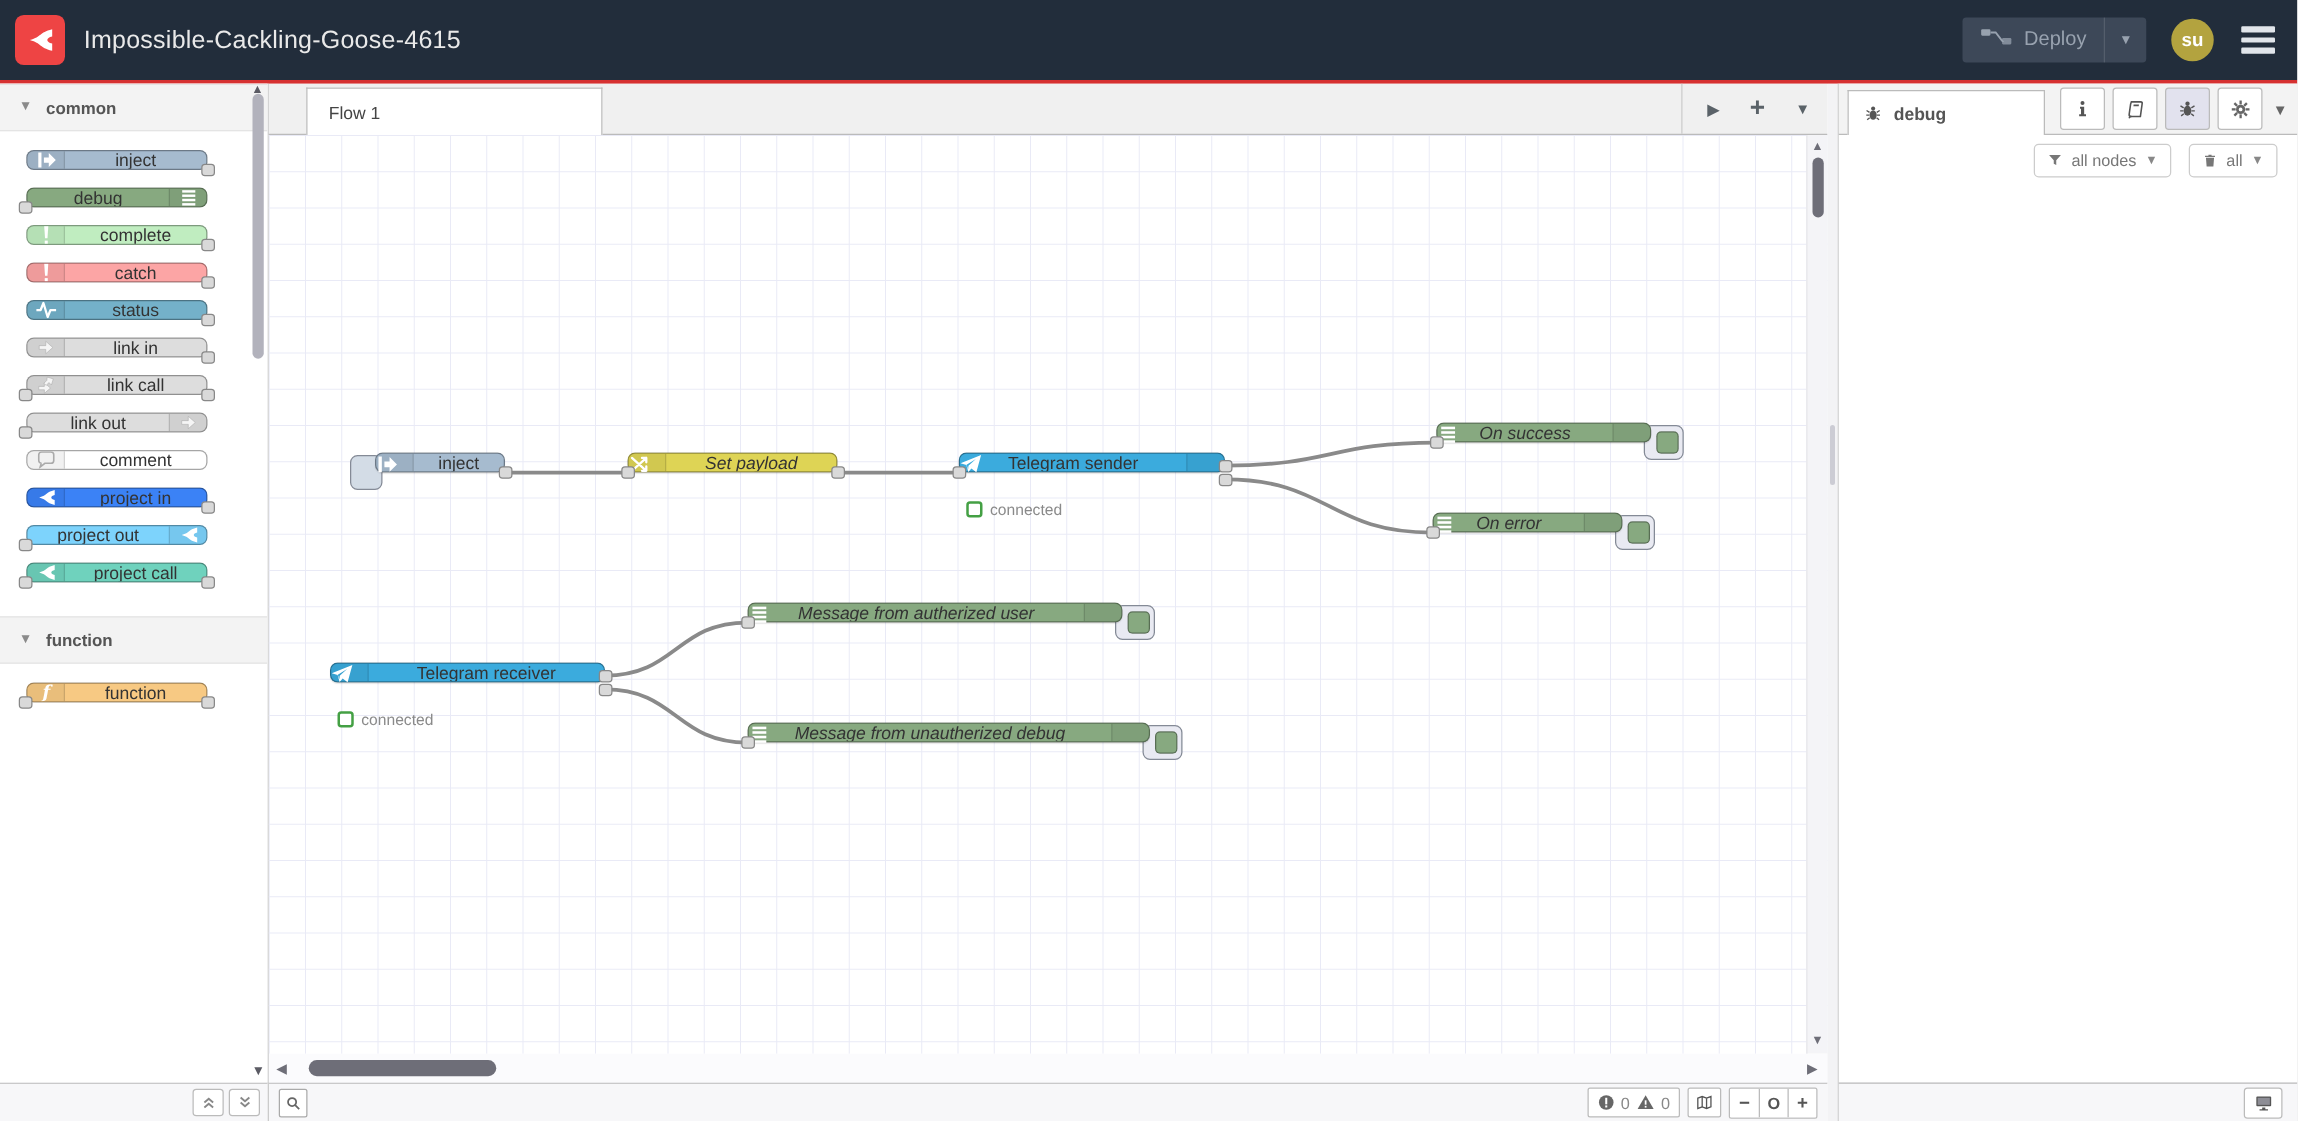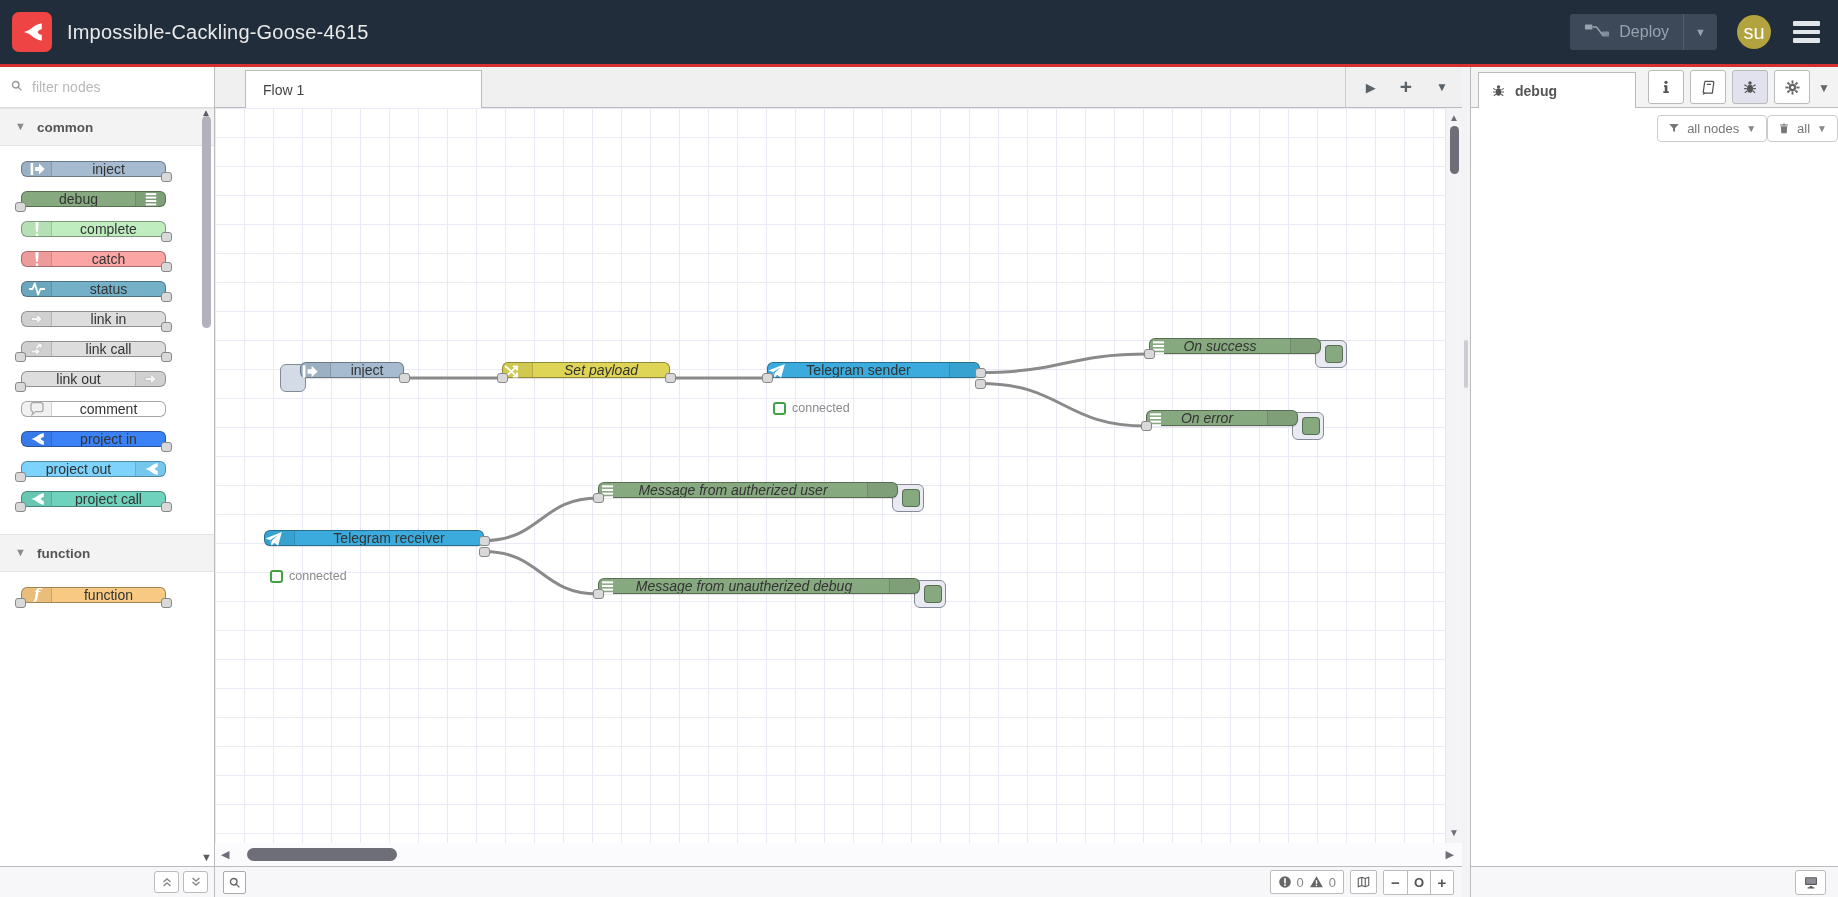--- a/index.html
+++ b/index.html
@@ -8,21 +8,21 @@
        font-family:"Liberation Sans",sans-serif;-webkit-font-smoothing:antialiased;}
 
   
   header{height:64px;background:#222d3b;display:flex;align-items:center;padding:0 18px 0 12px;}
   .logo{width:40px;height:40px;border-radius:7px;background:#ee4444;display:flex;align-items:center;justify-content:center;flex:none;cursor:pointer;}
   .app-title{color:#e9e9e9;font-size:20px;margin-left:15px;letter-spacing:.2px;white-space:nowrap;}
   .hspacer{flex:1;}
   .deploy{height:36px;background:#3d4858;border-radius:3px;display:flex;align-items:stretch;color:#98a2af;font-size:16px;cursor:default;}
   .dep-main{display:flex;align-items:center;gap:9px;padding:0 14px;}
   .dep-caret{display:flex;align-items:center;padding:0 11px;border-left:1px solid rgba(255,255,255,.12);font-size:11px;}
-  .avatar{width:34px;height:34px;border-radius:50%;background:#b3a33f;color:#fff;font-weight:normal;font-size:20px;
+  .avatar{width:34px;height:34px;border-radius:50%;background:#b3a33f;color:#fff;font-weight:bold;font-size:15px;
           display:flex;align-items:center;justify-content:center;margin-left:20px;cursor:pointer;}
   .burger{margin-left:22px;display:flex;flex-direction:column;gap:4px;cursor:pointer;}
   .burger i{display:block;width:27px;height:4.5px;background:#e1e5ea;border-radius:1px;}
   .redline{height:3px;background:#d63131;}
 
   
   .main{display:flex;height:830px;}
 
   
   .palette{width:215px;border-right:1px solid #bbb;background:#fff;display:flex;flex-direction:column;position:relative;}
@@ -69,21 +69,21 @@
     background-size:29px 29px;}
   .flow-layer{position:absolute;left:0;top:0;width:100%;height:100%;}
   .flow-layer svg{position:absolute;left:0;top:0;z-index:1;}
   .fnode{position:absolute;z-index:3;cursor:pointer;}
   .fnode .rnode{box-shadow:0 1px 1px rgba(0,0,0,.12);}
   .cport{position:absolute;width:11px;height:10px;background:#d9d9d9;border:1px solid #888;border-radius:3px;z-index:4;cursor:crosshair;}
   .attach{position:absolute;z-index:2;border:1px solid #848a96;border-radius:6px;cursor:pointer;}
   .attach.inj{background:#d3dce6;}
   .attach.tog{background:#e9eaf2;}
   .tog-in{position:absolute;right:3px;top:3.5px;width:18px;height:18px;border-radius:4px;border:1px solid rgba(0,0,0,.35);}
-  .nstatus{position:absolute;display:flex;align-items:flex-end;gap:6px;font-size:12.5px;color:#8a8a8a;z-index:3;}
+  .nstatus{position:absolute;display:flex;align-items:flex-start;gap:6px;font-size:12.5px;color:#8a8a8a;z-index:3;}
   .nstatus i{width:13px;height:13px;border:2.5px solid #44a044;border-radius:3px;background:#fff;}
 
   .vscroll{position:absolute;top:0;right:0;width:17px;height:100%;background:#f4f4f7;border-left:1px solid #e6e6ea;z-index:7;
            display:flex;flex-direction:column;align-items:center;color:#6e6e78;}
   .vs-up{font-size:10px;margin-top:5px;line-height:10px;cursor:pointer;}
   .vs-thumb{width:9px;height:48px;background:#6e6e78;border-radius:5px;margin-top:3px;cursor:grab;}
   .vs-spacer{flex:1;}
   .vs-down{font-size:10px;margin-bottom:5px;line-height:10px;cursor:pointer;}
 
   .hscroll{height:23px;flex:none;background:#fbfbfd;position:relative;color:#6e6e78;}
@@ -108,21 +108,21 @@
 
   
   .sidebar{width:368px;flex:none;background:#fff;border-left:1px solid #bbb;display:flex;flex-direction:column;}
   .sb-header{height:41px;flex:none;background:#f3f3f3;border-bottom:1px solid #bbb;display:flex;align-items:flex-end;position:relative;}
   .sb-tab{height:36px;margin-left:7px;margin-bottom:-1px;width:158px;background:#fff;border:1px solid #bbb;border-bottom:none;
           display:flex;align-items:center;gap:9px;padding:0 12px;font-weight:bold;color:#555;font-size:14px;z-index:2;cursor:pointer;}
   .sb-tools{position:absolute;right:28px;top:3px;display:flex;align-items:center;}
   .tool-btn{width:36px;height:34px;border:1px solid #bbb;border-radius:3px;background:#fff;display:flex;align-items:center;justify-content:center;margin-left:6px;cursor:pointer;}
   .tool-btn.active{background:#e2e2ee;}
   .sb-caret{position:absolute;right:8px;top:14px;color:#666;font-size:12px;cursor:pointer;}
-  .sb-filter{height:40px;flex:none;display:flex;align-items:center;justify-content:flex-end;padding-right:0;background:#fff;}
+  .sb-filter{height:40px;flex:none;display:flex;align-items:center;justify-content:flex-end;gap:14px;padding-right:16px;background:#fff;}
   .drop-btn{height:27px;border:1px solid #ccc;border-radius:4px;background:#fff;color:#777;font-size:13px;
             display:flex;align-items:center;gap:7px;padding:0 10px;cursor:pointer;font-family:inherit;}
   .drop-btn .dc{font-size:10px;color:#888;}
   .sb-body{flex:1;background:#fff;}
   .sb-footer{height:31px;flex:none;border-top:1px solid #bbb;background:#f7f7f9;display:flex;align-items:center;justify-content:flex-end;padding-right:12px;}
   .monitor-btn{width:31px;height:25px;border:1px solid #bbb;border-radius:3px;background:#fff;display:flex;align-items:center;justify-content:center;cursor:pointer;}
 </style>
 </head>
 <body>
 
@@ -154,29 +154,20 @@
         <i></i>
         <i></i>
         <i></i>
       </div>
   </header>
   <div class="redline"></div>
 
   <div class="main">
 
     <aside class="palette">
-      <div class="pal-search">
-        <span>
-          <svg width="13" height="13" viewBox="0 0 24 24" fill="none" stroke="#999" stroke-width="2.6">
-              <circle cx="10.5" cy="10.5" r="6"></circle>
-              <path d="M15 15l6 6"></path>
-            </svg>
-        </span>
-        <input placeholder="filter nodes" style="">
-      </div>
       <div class="pal-scroll">
         <div class="pal-inner">
             <div class="pal-cat">
               <span class="chev">▼</span>
               <span>common</span>
             </div>
             <div class="pal-items">
               <div class="pal-node">
                 <div class="rnode" style="background:#a6bbcf">
                   <div class="nicon l">

